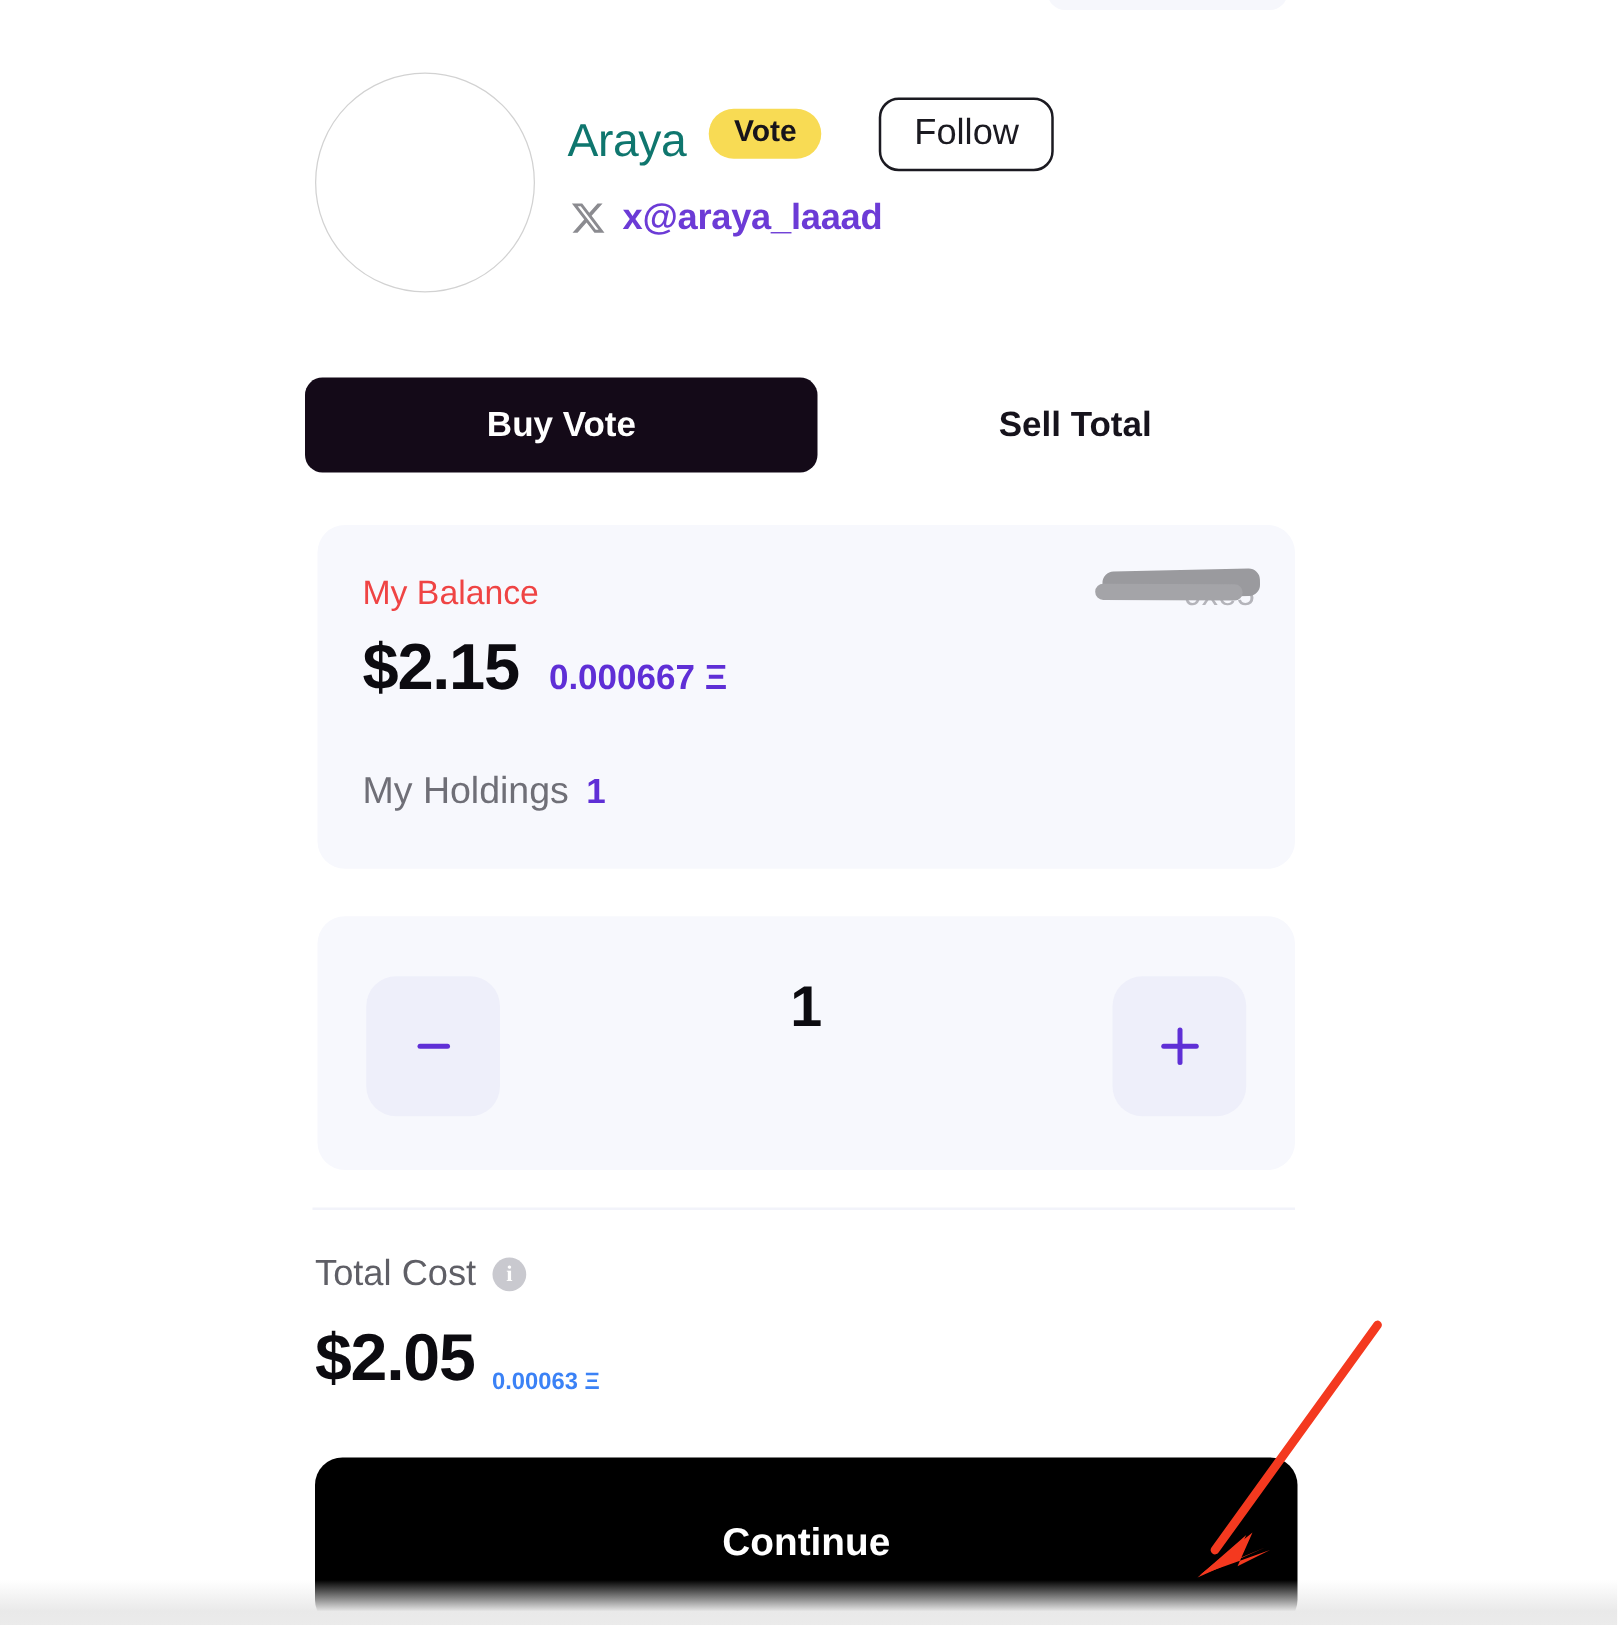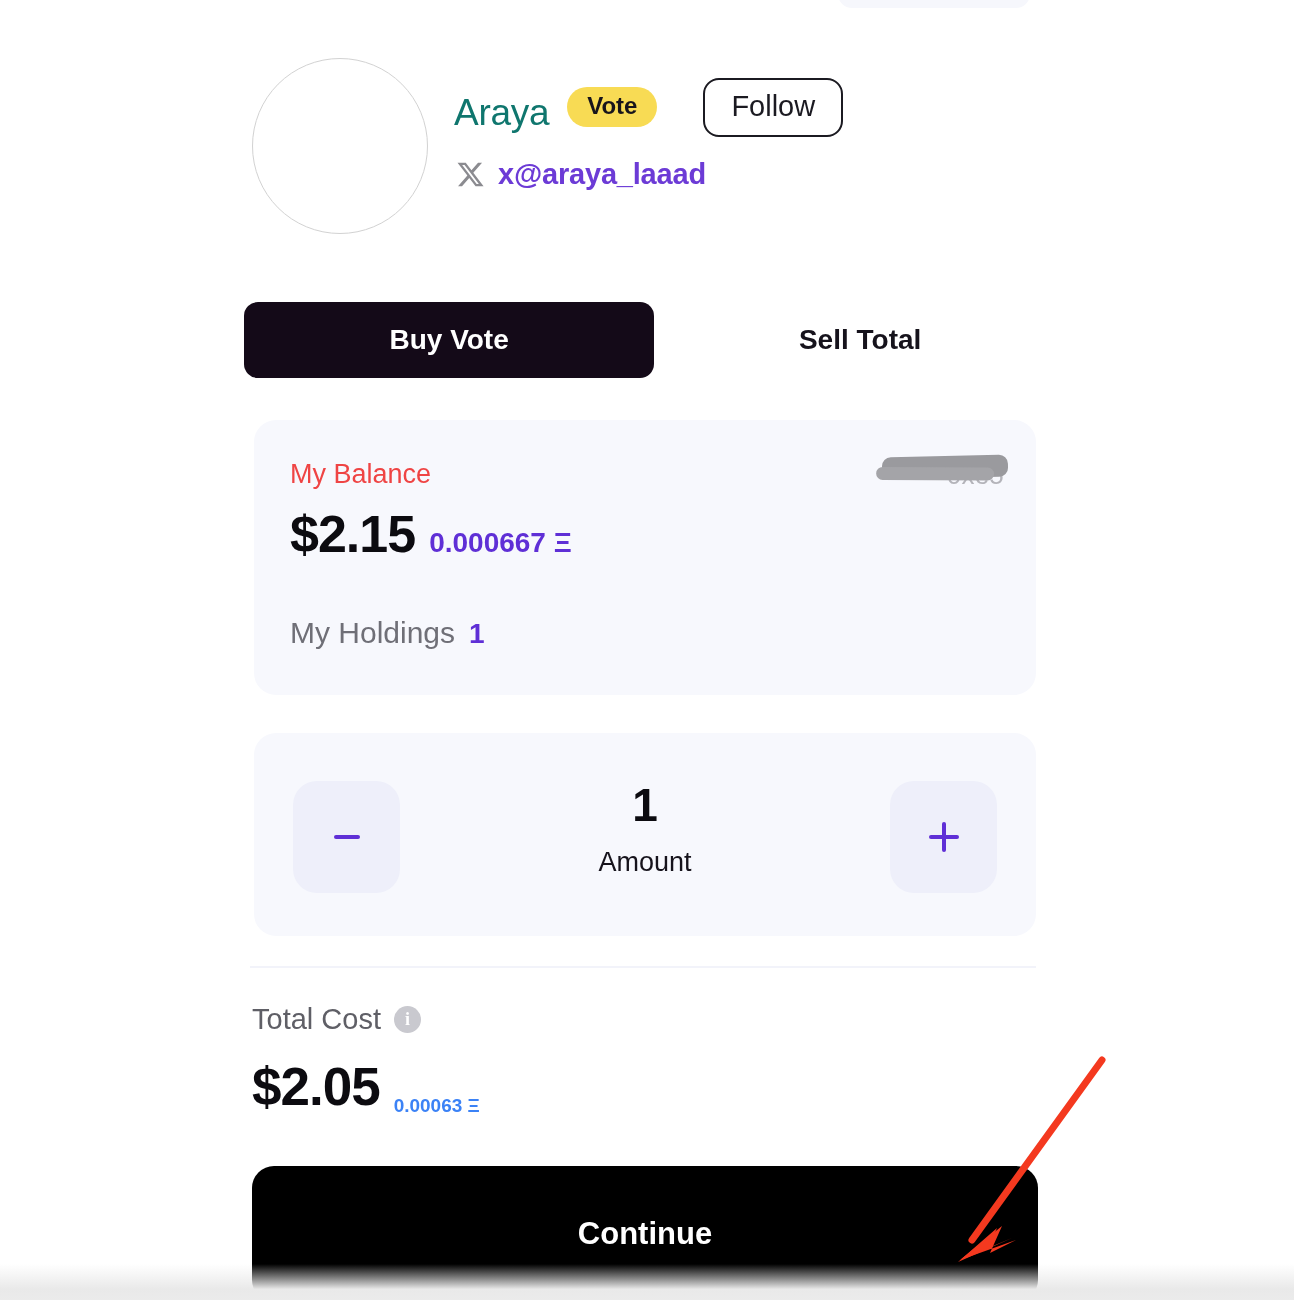--- a/index.html
+++ b/index.html
@@ -198,21 +198,21 @@
     border-radius: 7px;
     transform: rotate(1.5deg);
   }
 
   .bal-amount-row {
     position: absolute;
     left: 36px;
     top: 84px;
     display: flex;
     align-items: baseline;
-    gap: 14px;
+    gap: 24px;
   }
 
   .bal-usd {
     font-size: 52px;
     font-weight: 700;
     color: #0c0b10;
     letter-spacing: -1px;
   }
 
   .bal-eth {
@@ -453,21 +453,20 @@
 
   <div class="redact"></div>
 
   <div class="stepper-card">
     <button class="step-btn step-minus">
       <span class="glyph-minus"></span>
     </button>
 
     <div class="amount-center">
       <div class="amount-value">1</div>
-      <div class="amount-label">Amount</div>
     </div>
 
     <button class="step-btn step-plus">
       <span class="glyph-plus"></span>
     </button>
   </div>
 
   <div class="divider"></div>
 
   <div class="total-label-row">

